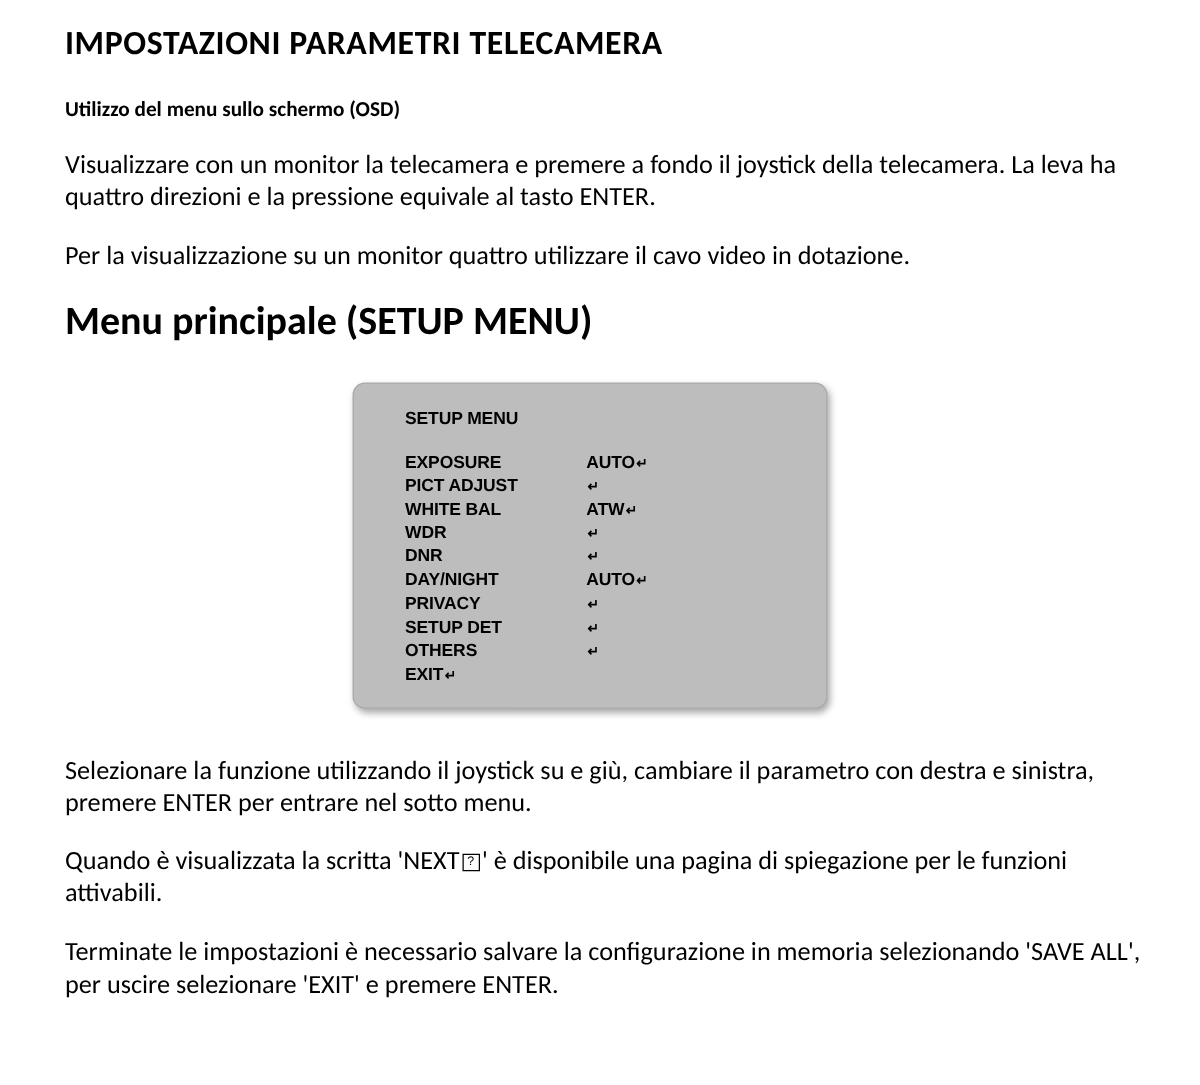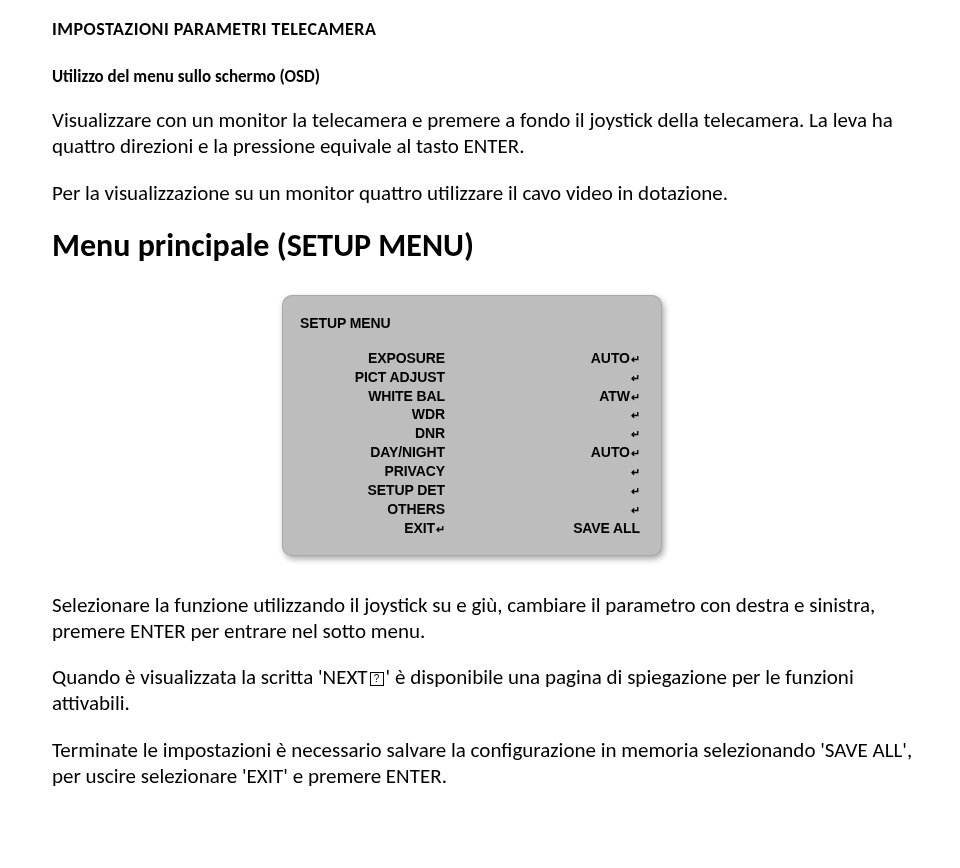--- a/index.html
+++ b/index.html
@@ -5,21 +5,21 @@
   * { margin: 0; padding: 0; box-sizing: border-box; }
   body {
     width: 960px;
     height: 868px;
     background: #ffffff;
     font-family: Calibri, "Segoe UI", Arial, sans-serif;
     color: #000;
     padding: 18px 40px 18px 52px;
   }
   .title {
-    font-size: 18px;
+    font-size: 27px;
     font-weight: 700;
     letter-spacing: 0.5px;
     margin-bottom: 26px;
   }
   .subtitle {
     font-size: 17px;
     font-weight: 700;
     margin-bottom: 20px;
   }
   .para {
@@ -34,37 +34,36 @@
     margin-bottom: 30px;
   }
 
   .osd-wrap {
     width: 380px;
     margin: 0 0 36px 230px;
   }
   .osd-panel {
     background: #bdbdbd;
     border-radius: 10px;
-    padding: 20px 22px 18px 18px;
+    padding: 20px 22px 18px 42px;
     box-shadow: inset 0 0 0 1px rgba(120,120,120,0.3),
                 2px 3px 6px rgba(0,0,0,0.35);
     font-family: Arial, sans-serif;
     color: #000;
     font-weight: 700;
     font-size: 14px;
     letter-spacing: -0.1px;
   }
   .osd-title {
     margin-bottom: 18px;
     font-size: 14px;
   }
   .osd-row {
     display: flex;
     line-height: 1.35;
-    text-align: right;
   }
   .osd-label {
     width: 145px;
   }
   .osd-val {
     flex: 1;
   }
   .enter-glyph {
     display: inline-block;
     font-size: 11px;
@@ -131,21 +130,20 @@
         <div class="osd-row">
           <div class="osd-label">SETUP DET</div>
           <div class="osd-val"><span class="enter-glyph">↵</span></div>
         </div>
         <div class="osd-row">
           <div class="osd-label">OTHERS</div>
           <div class="osd-val"><span class="enter-glyph">↵</span></div>
         </div>
         <div class="osd-row">
           <div class="osd-label">EXIT<span class="enter-glyph">↵</span></div>
-          <div class="osd-val">SAVE ALL</div>
         </div>
       </div>
   </div>
 </div>
 
 <div class="para">Selezionare la funzione utilizzando il joystick su e giù, cambiare il parametro con destra e sinistra, premere ENTER per entrare nel sotto menu.</div>
 
 <div class="para">
   <span>Quando è visualizzata la scritta 'NEXT</span><span class="next-glyph">?</span><span>' è disponibile una pagina di spiegazione per le funzioni attivabili.</span>
 </div>

